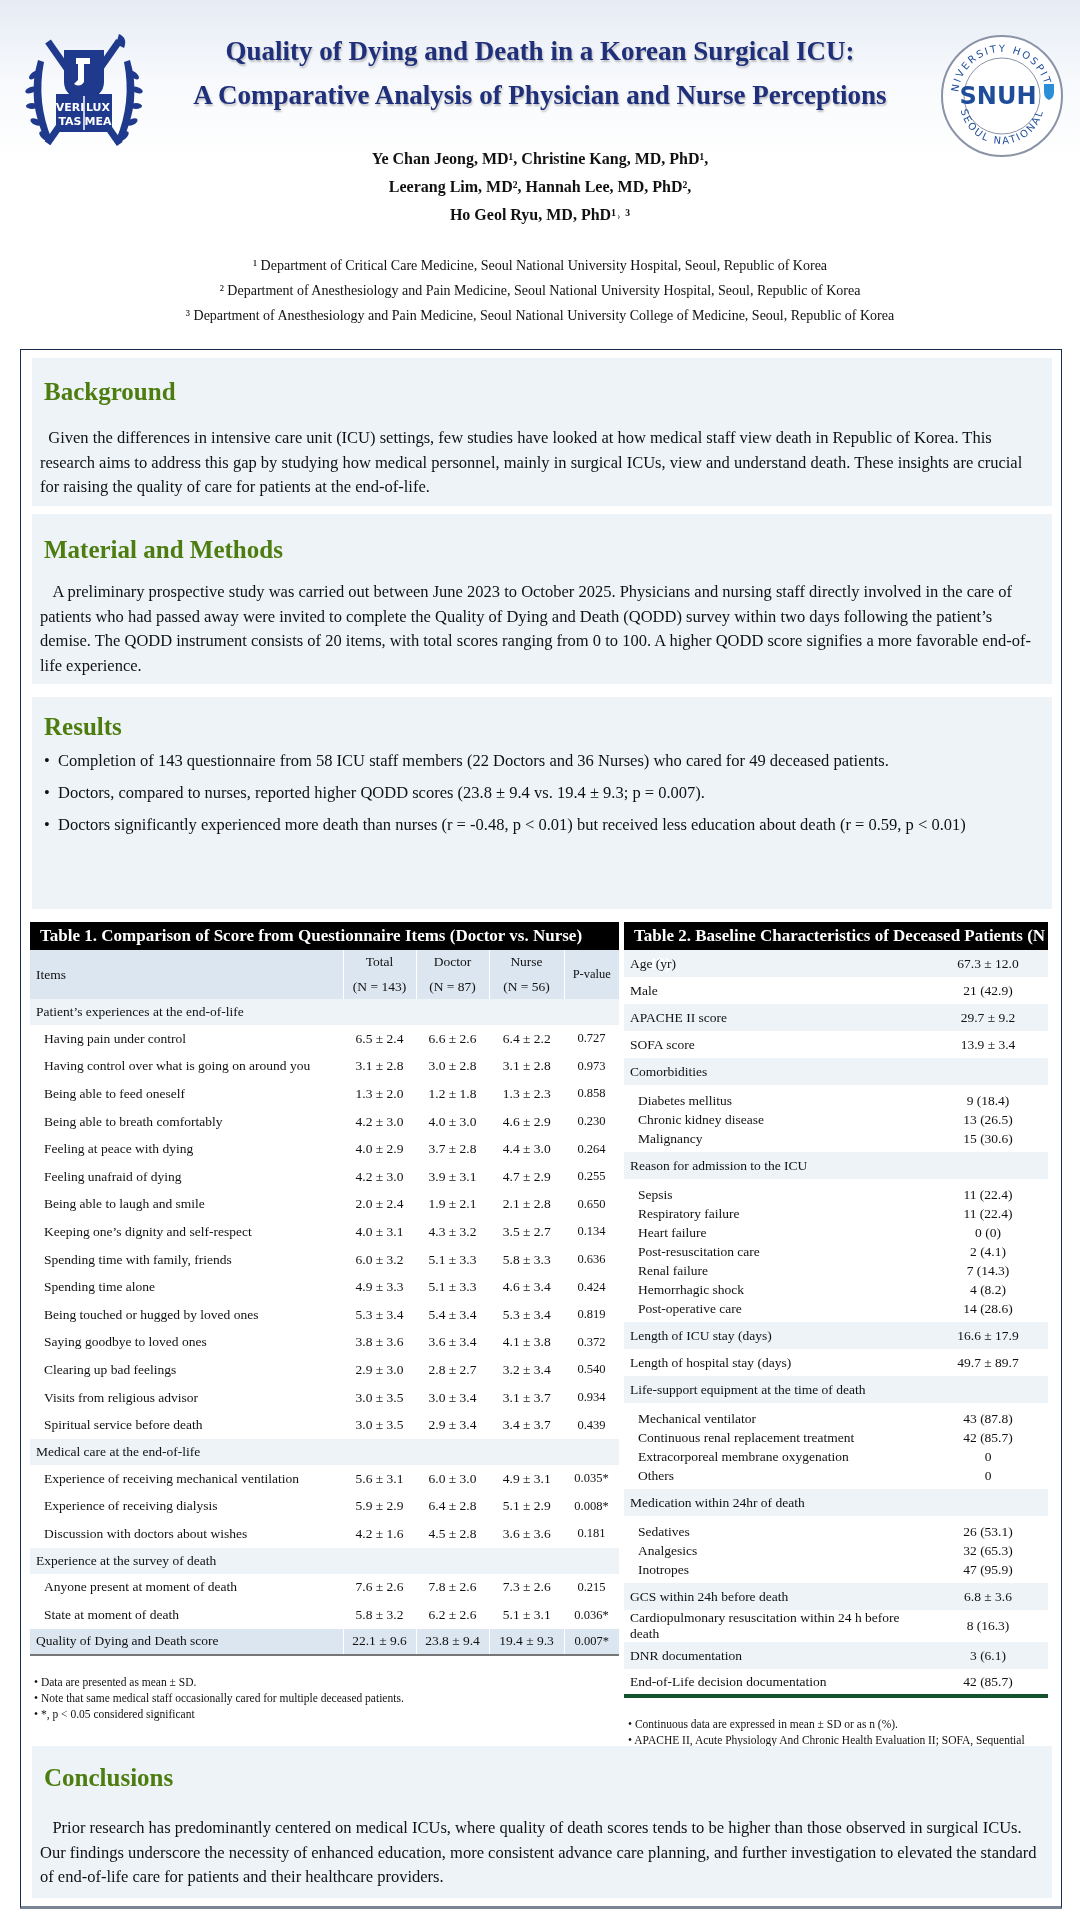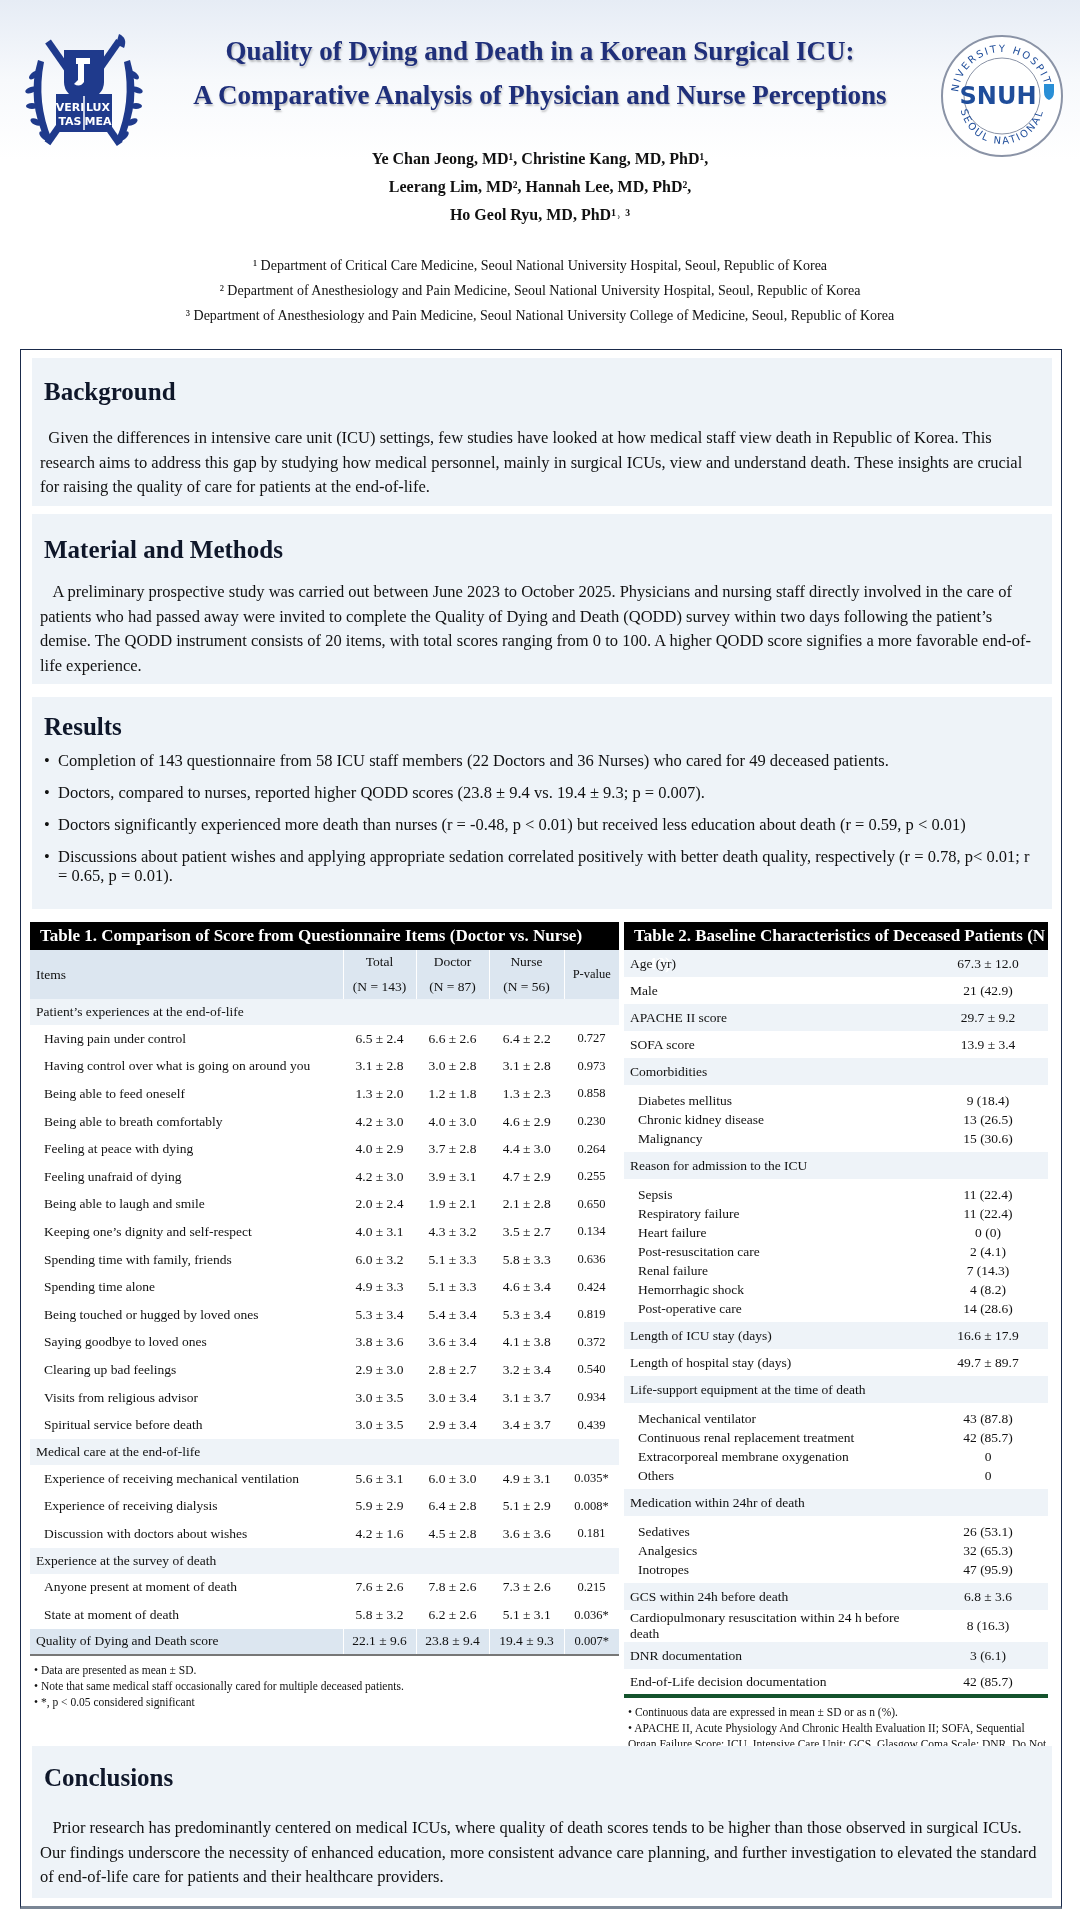--- a/index.html
+++ b/index.html
@@ -31,21 +31,21 @@
   .affil.f2 { top: 283px; }
   .affil.f3 { top: 308px; }
 
   .frame {
     position: absolute; left: 20px; top: 349px; width: 1042px; height: 1560px;
     border: 1px solid #1a2a4a; border-bottom: 3px solid #7a8695;
     background: #ffffff;
   }
 
   .panel { position: absolute; left: 32px; width: 1020px; background: #eef3f8; }
-  .panel h2 { position: absolute; left: 12px; font-size: 25px; font-weight: bold; color: #0f172a; }
+  .panel h2 { position: absolute; left: 12px; font-size: 25px; font-weight: bold; color: #4d7c0f; }
   .panel p { position: absolute; left: 8px; right: 12px; font-size: 16.5px; line-height: 24.5px; color: #111; }
 
   #bg { top: 358px; height: 148px; }
   #bg h2 { top: 20px; }
   #bg p { top: 68px; }
 
   #mm { top: 514px; height: 170px; }
   #mm h2 { top: 22px; }
   #mm p { top: 66px; }
 
@@ -67,21 +67,21 @@
   .t1 .hdr td { background: #dce6f0; }
   .t1 .hdr-row1 td { height: 24px; }
   .t1 .hdr-row2 td { height: 25px; }
   .t1 td.c { text-align: center; border-left: 1px solid #fff; }
   .t1 .sec td { background: #eef3f8; height: 26px; padding-left: 6px; }
   .t1 .row td { height: 27.6px; }
   .t1 .row td.item { padding-left: 14px; }
   .t1 .total td { background: #dce6f0; height: 26px; border-bottom: 2px solid #777; }
   .t1 .total td.item { padding-left: 6px; }
   .t1 td.pv { font-size: 12.5px; text-align: center; }
-  .notes { font-size: 11.5px; line-height: 16px; margin-top: 6px; padding-left: 4px; }
+  .notes { font-size: 11.5px; line-height: 16px; margin-top: 18px; padding-left: 4px; }
   .notes div::before { content: "• "; }
 
   
   .t2 { position: absolute; left: 624px; top: 922px; width: 424px; }
   .t2 table { font-size: 13.5px; }
   .t2 .single td { height: 27px; }
   .t2 .single.shade td { background: #eef3f8; }
   .t2 .sec td { background: #eef3f8; height: 27px; }
   .t2 .grp td { height: 19px; }
   .t2 td.lbl { padding-left: 6px; }
@@ -169,21 +169,20 @@
   <h2>Material and Methods</h2>
   <p>&nbsp;&nbsp;&nbsp;<span>A preliminary prospective study was carried out between June 2023 to October 2025. Physicians and nursing staff directly involved in the care of patients who had passed away were invited to complete the Quality of Dying and Death (QODD) survey within two days following the patient’s demise. The QODD instrument consists of 20 items, with total scores ranging from 0 to 100. A higher QODD score signifies a more favorable end-of-life experience.</span></p>
 </section>
 
 <section class="panel" id="res">
   <h2>Results</h2>
   <ul>
     <li>Completion of 143 questionnaire from 58 ICU staff members (22 Doctors and 36 Nurses) who cared for 49 deceased patients.</li>
     <li>Doctors, compared to nurses, reported higher QODD scores (23.8 ± 9.4 vs. 19.4 ± 9.3; p = 0.007).</li>
     <li>Doctors significantly experienced more death than nurses (r = -0.48, p &lt; 0.01) but received less education about death (r = 0.59, p &lt; 0.01)</li>
-    <li>Discussions about patient wishes and applying appropriate sedation correlated positively with better death quality, respectively (r = 0.78, p&lt; 0.01; r = 0.65, p = 0.01).</li>
   </ul>
 </section>
 
 <div class="t1">
   <div class="tbl-title">Table 1. Comparison of Score from Questionnaire Items (Doctor vs. Nurse)</div>
   <table>
     <colgroup>
         <col style="width:313px">
         <col style="width:73px">
         <col style="width:73px">

